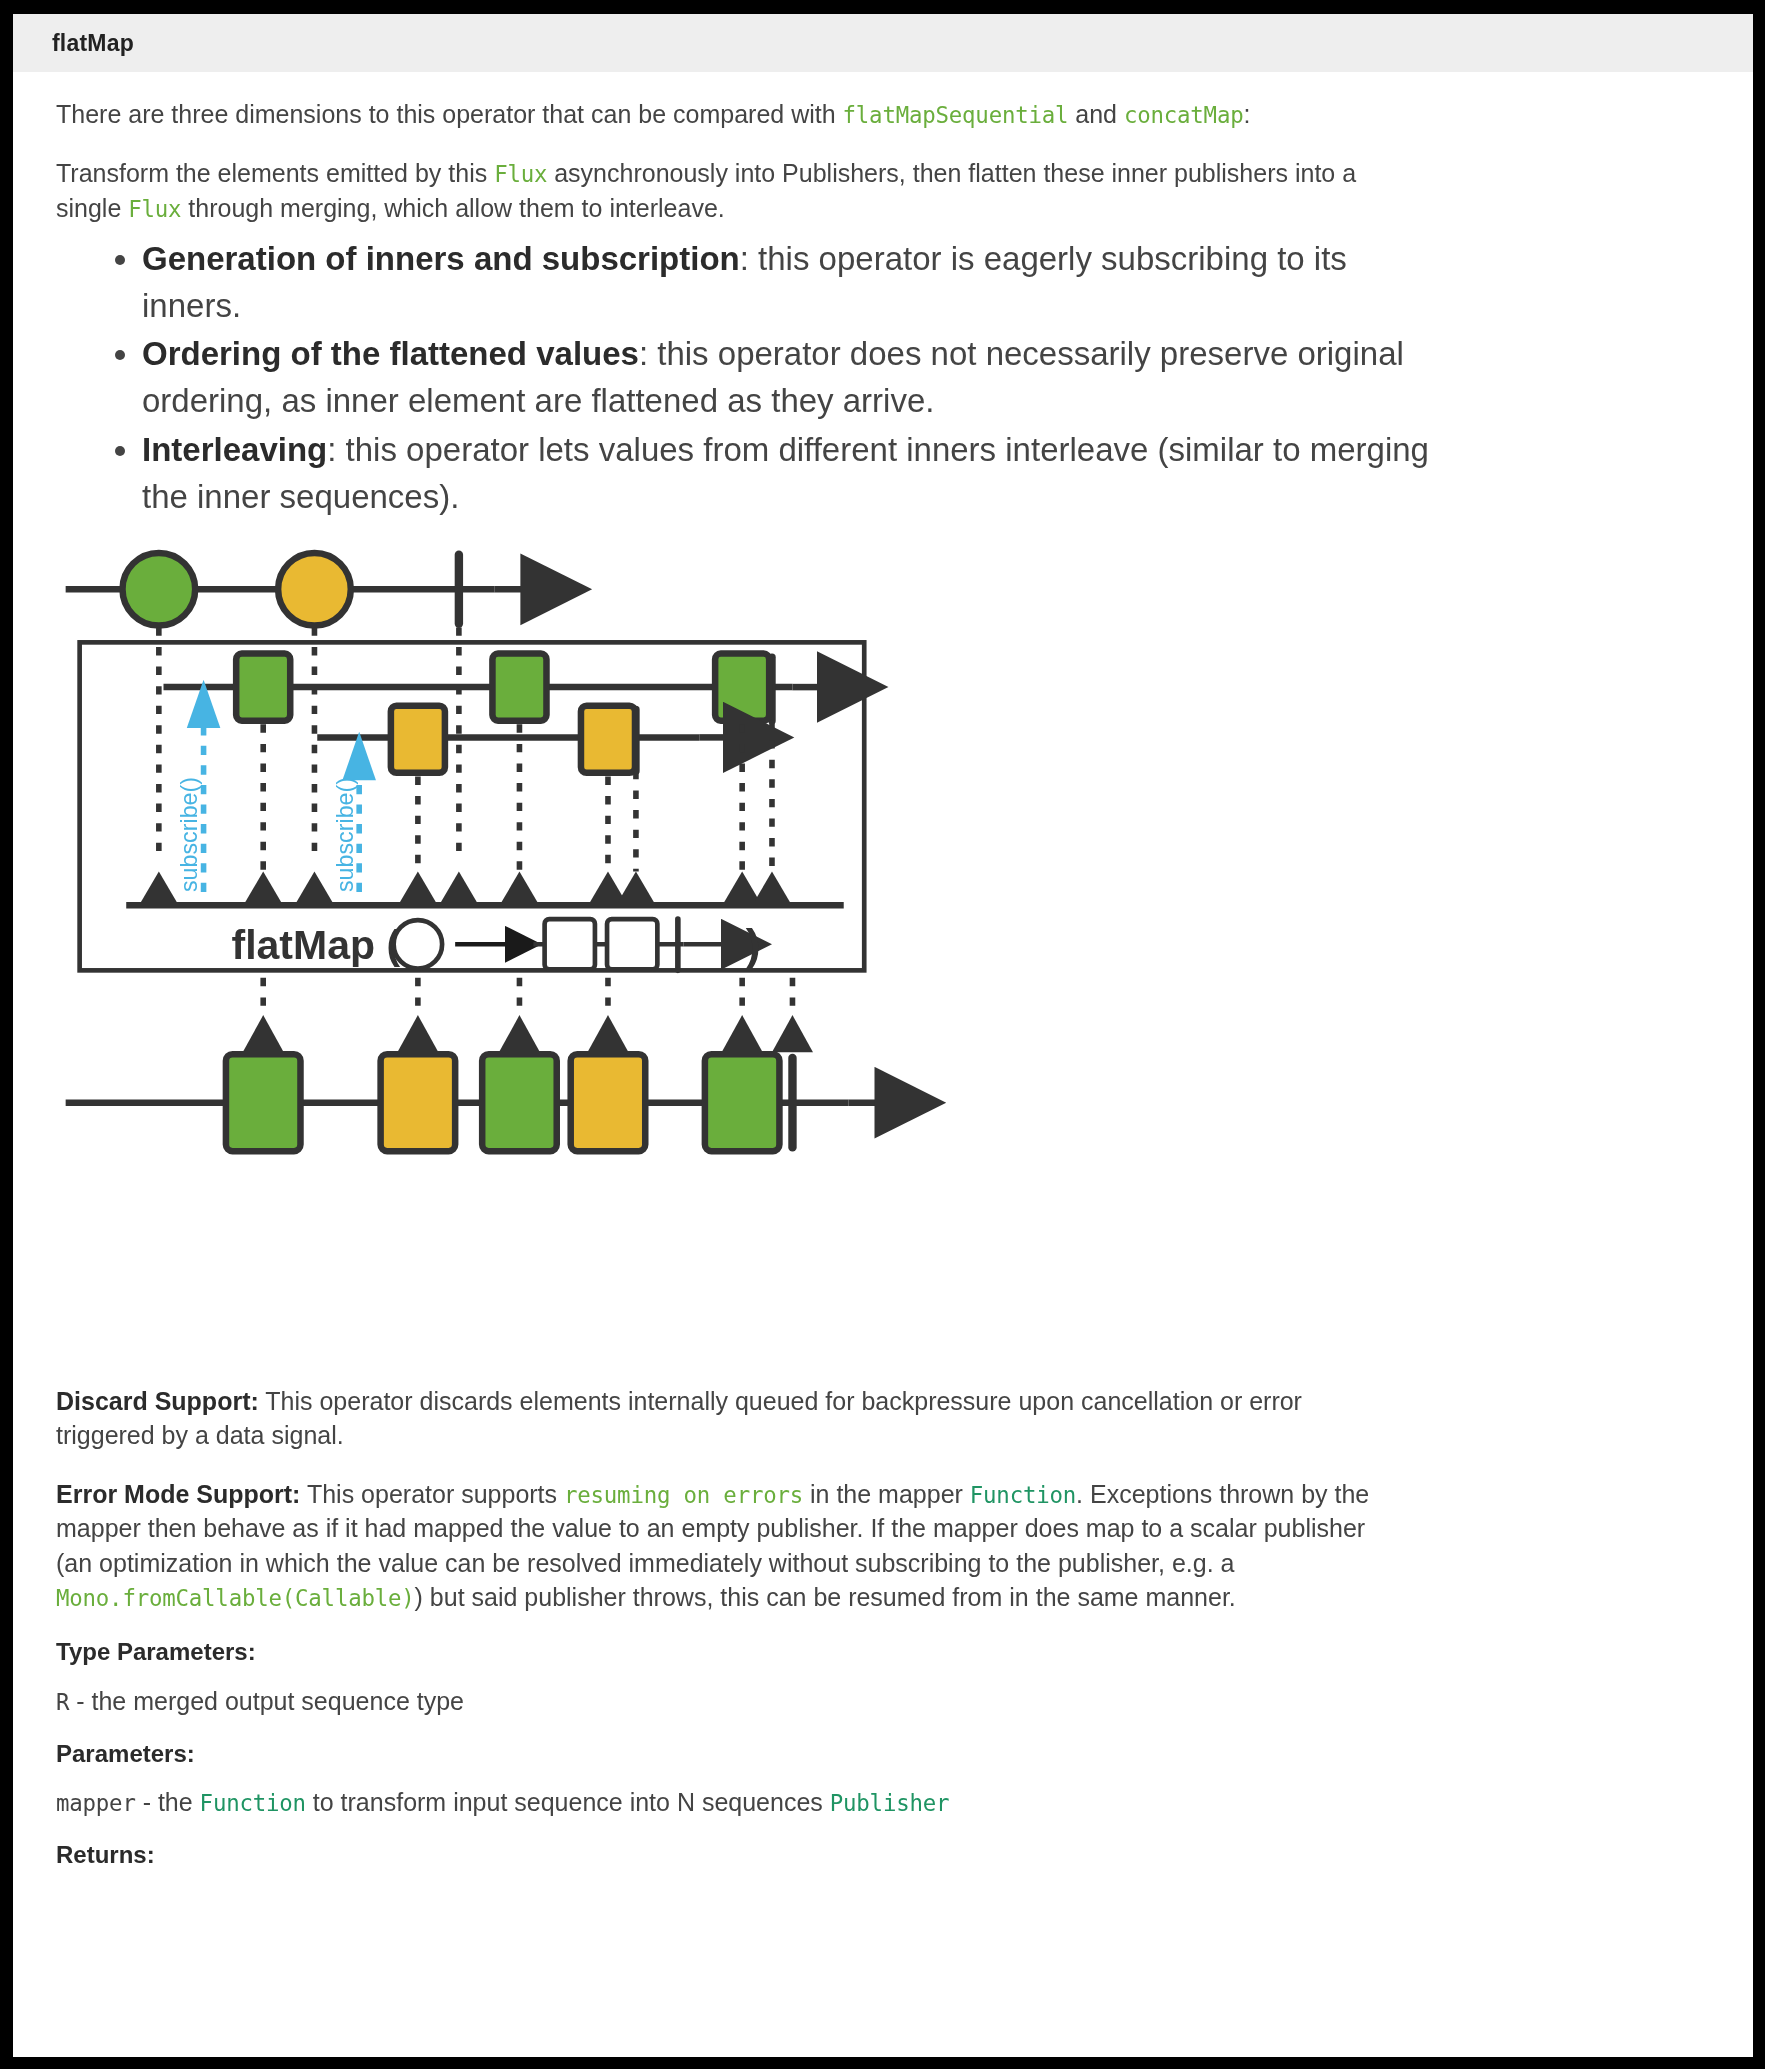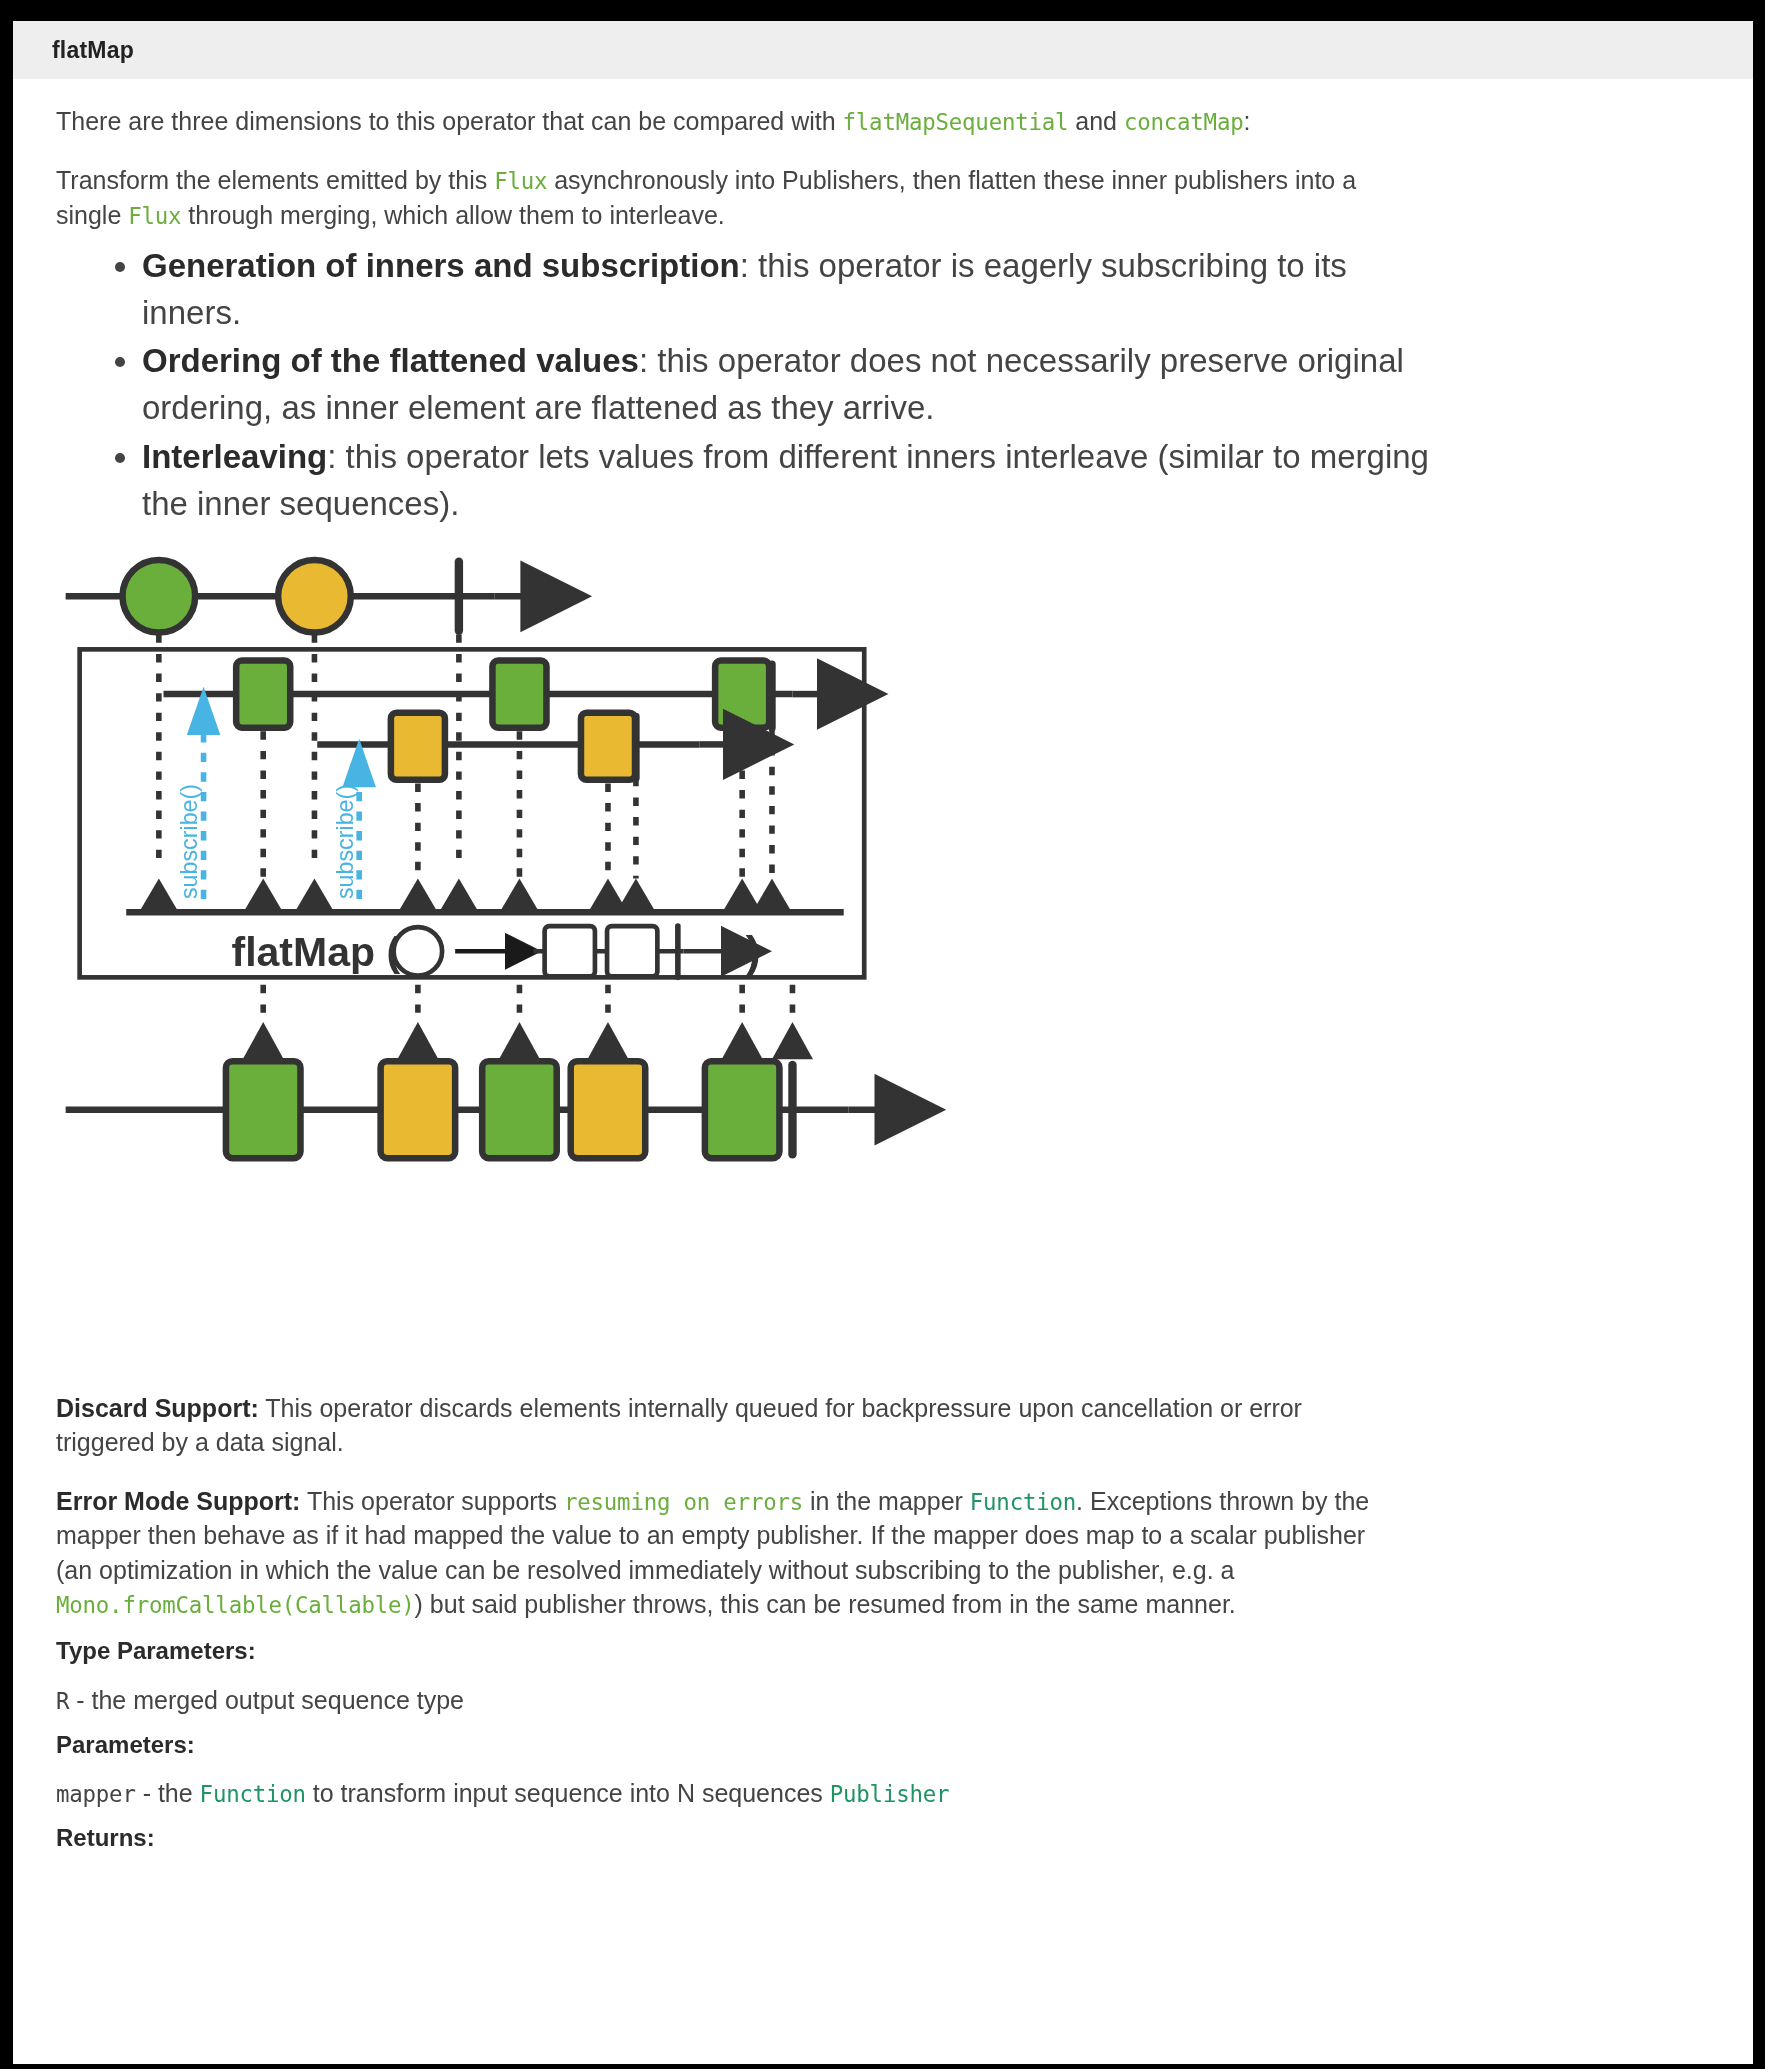--- a/index.html
+++ b/index.html
@@ -10,21 +10,21 @@
   body {
     width: 1766px;
     height: 2070px;
     background: #000000;
     font-family: "Liberation Sans", sans-serif;
     overflow: hidden;
   }
   .page {
     position: absolute;
     left: 13px;
-    top: 21px;
+    top: 14px;
     width: 1740px;
     height: 2043px;
     background: #ffffff;
     overflow: hidden;
   }
   
   .member-header {
     background: #eeeeee;
     height: 58px;
     padding: 0 0 0 39px;
@@ -77,21 +77,21 @@
     line-height: 1.42;
     max-width: 1305px;
   }
   ul.dims li { margin-bottom: 1.9px; }
   ul.dims li b { color: #2b2b2b; }
   .lbl { font-weight: bold; color: #2b2b2b; }
   .section-head {
     font-size: 24px;
     font-weight: bold;
     color: #2b2b2b;
-    margin: 16px 0 0 0;
+    margin: 24px 0 0 0;
   }
   .section-body {
     font-size: 25px;
     color: #444444;
     margin: 20.5px 0 0 0;
   }
   
   .diagram-wrap {
     margin-top: 17px;
     width: 1240px;

